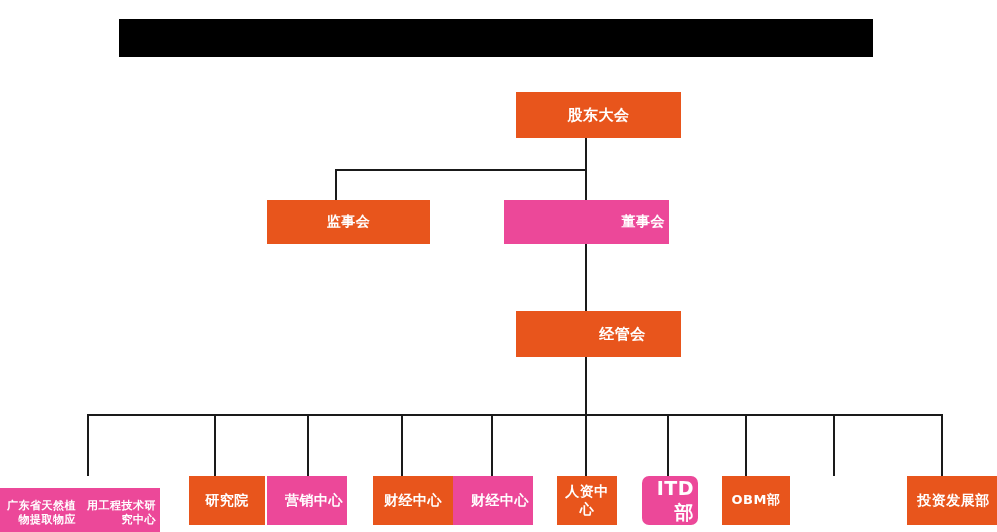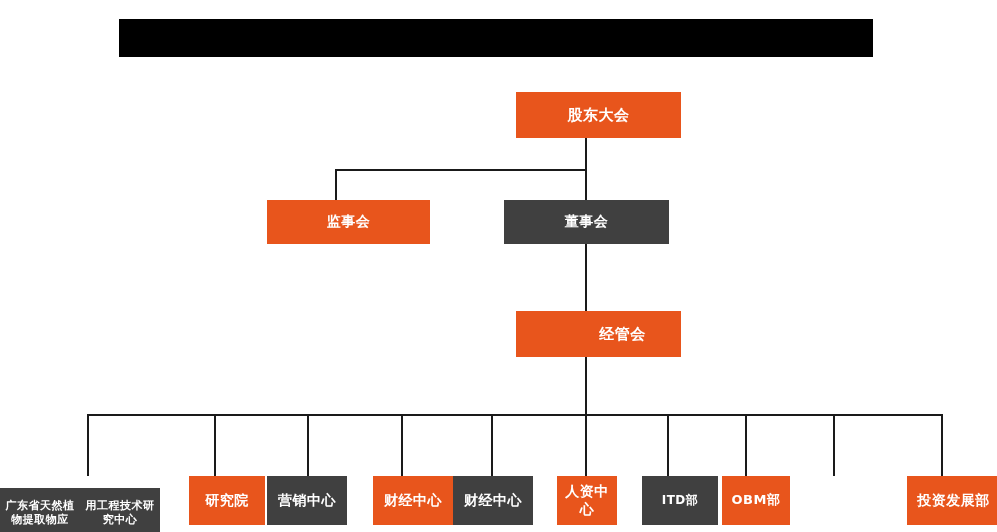--- a/index.html
+++ b/index.html
@@ -28,21 +28,21 @@
     align-items: center;
     justify-content: center;
     text-align: center;
     color: #ffffff;
     font-weight: bold;
     line-height: 1.25;
     letter-spacing: 0.5px;
     -webkit-font-smoothing: antialiased;
   }
   .node.dark  { background: #E8551C; margin-left: 12px; }
-  .node.light { background: #404040; }
+  .node.light { background: #ec4899; text-align: right; }
   .node .label {
     display: block;
     width: 100%;
     padding: 0 4px;
     box-sizing: border-box;
   }
   .connector {
     position: absolute;
     background: #1a1a1a;
   }
@@ -115,21 +115,21 @@
   </div>
 
   <div class="node light" style="left:453px; top:476px; width:80px; height:49px; font-size:14px;">
     <span class="label">财经中心</span>
   </div>
 
   <div class="node dark" style="left:545px; top:476px; width:60px; height:49px; font-size:14px;">
     <span class="label">人资中心</span>
   </div>
 
-  <div class="node light" style="left:642px; top:476px; width:76px; height:49px; font-size:12px;">
+  <div class="node light" style="left:642px; top:476px; width:56px; height:49px; font-size:19px;border-radius:7px;">
     <span class="label">ITD部</span>
   </div>
 
   <div class="node dark" style="left:710px; top:476px; width:68px; height:49px; font-size:13px;">
     <span class="label">OBM部</span>
   </div>
 
 
   <div class="node dark" style="left:895px; top:476px; width:93px; height:49px; font-size:14px;align-items:center;">
     <span class="label">投资发展部</span>

